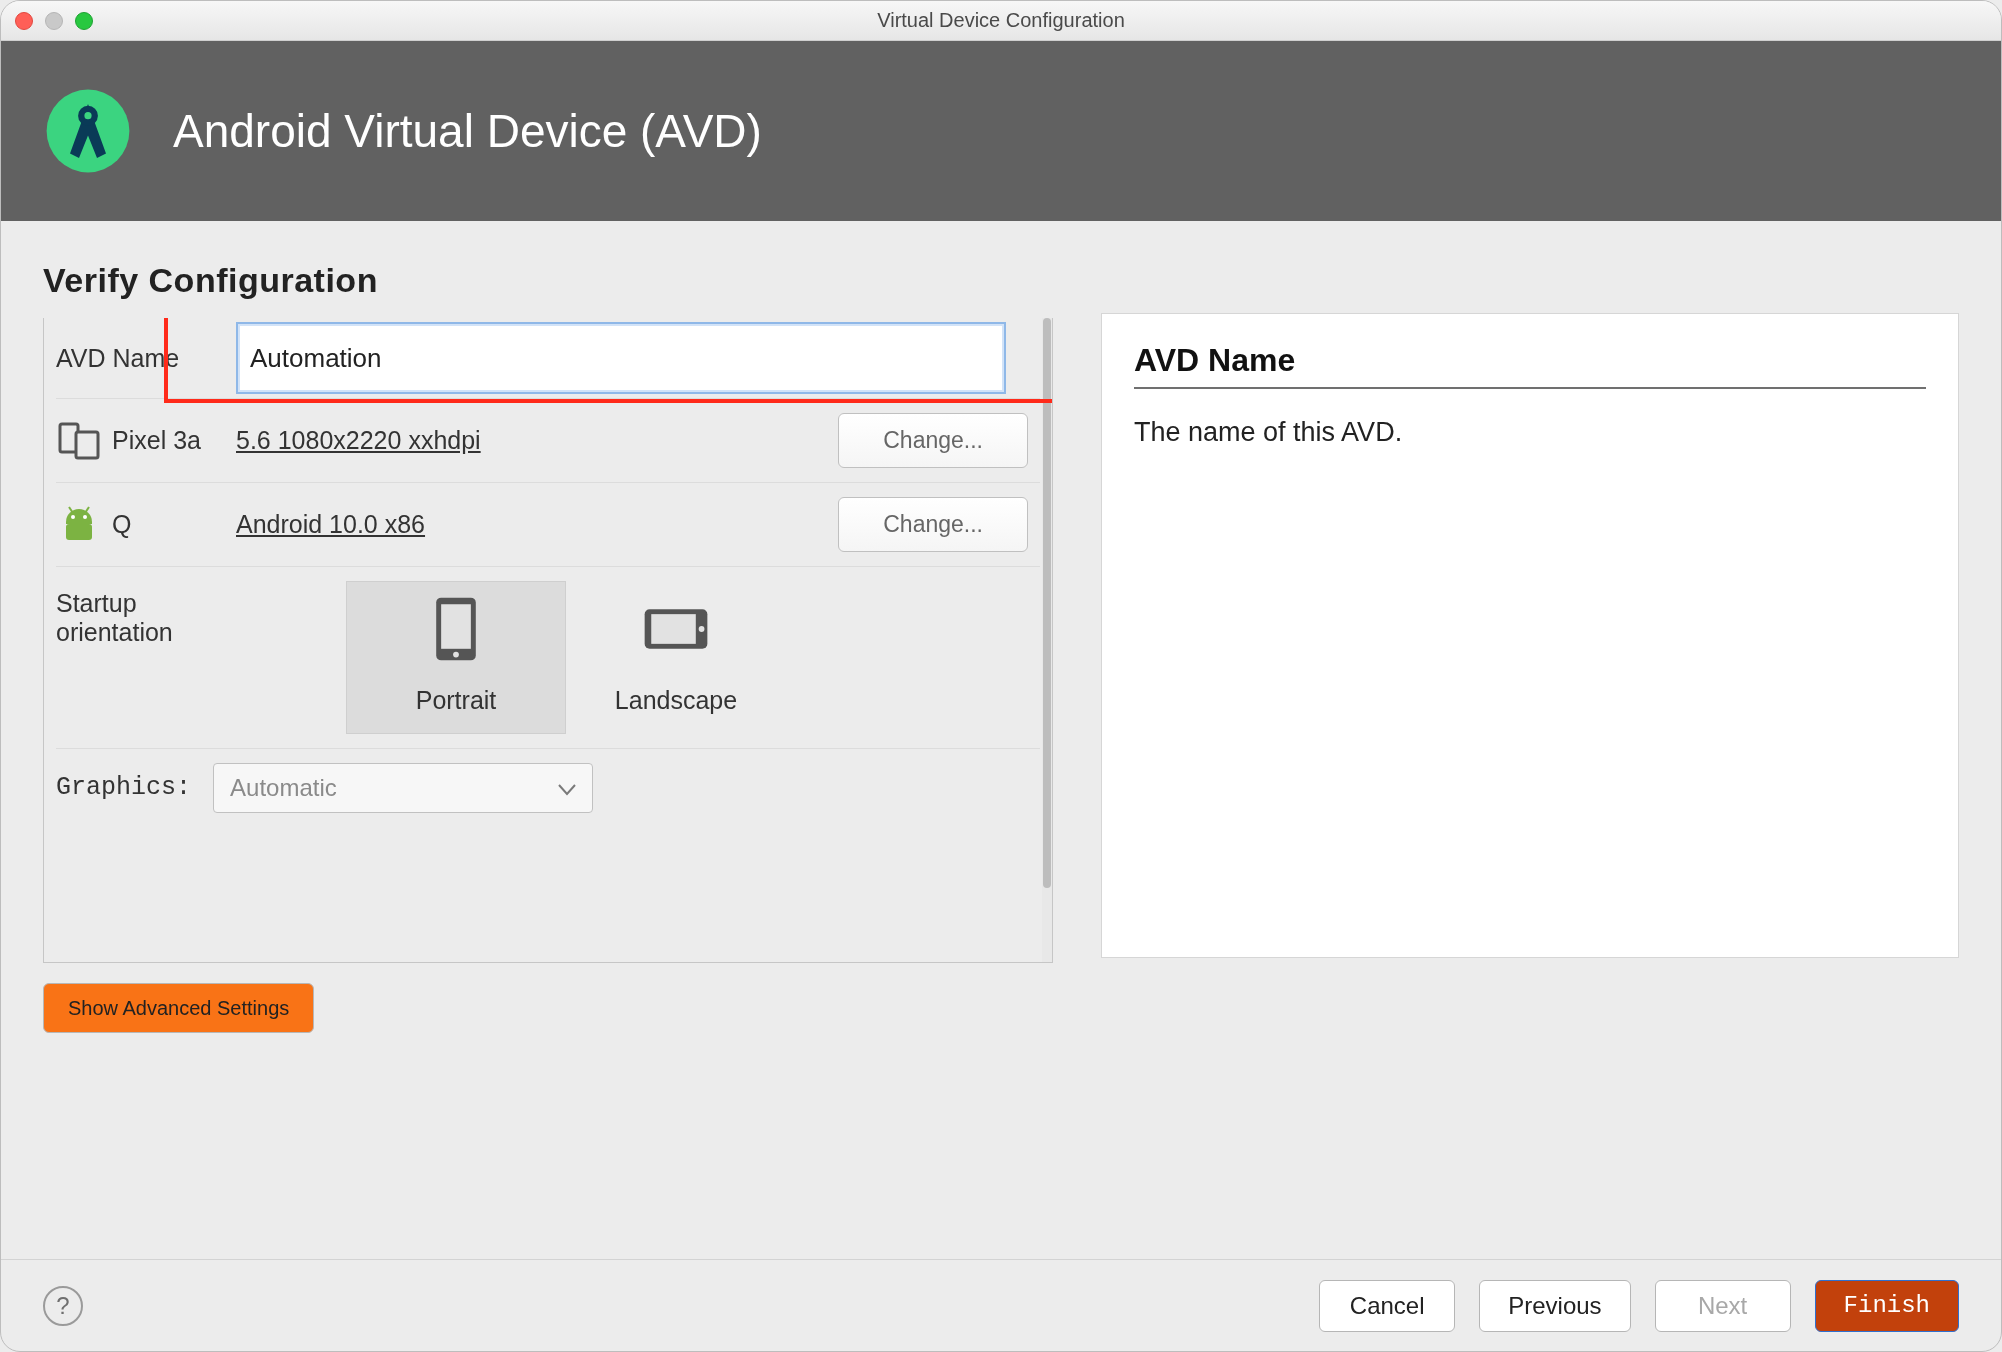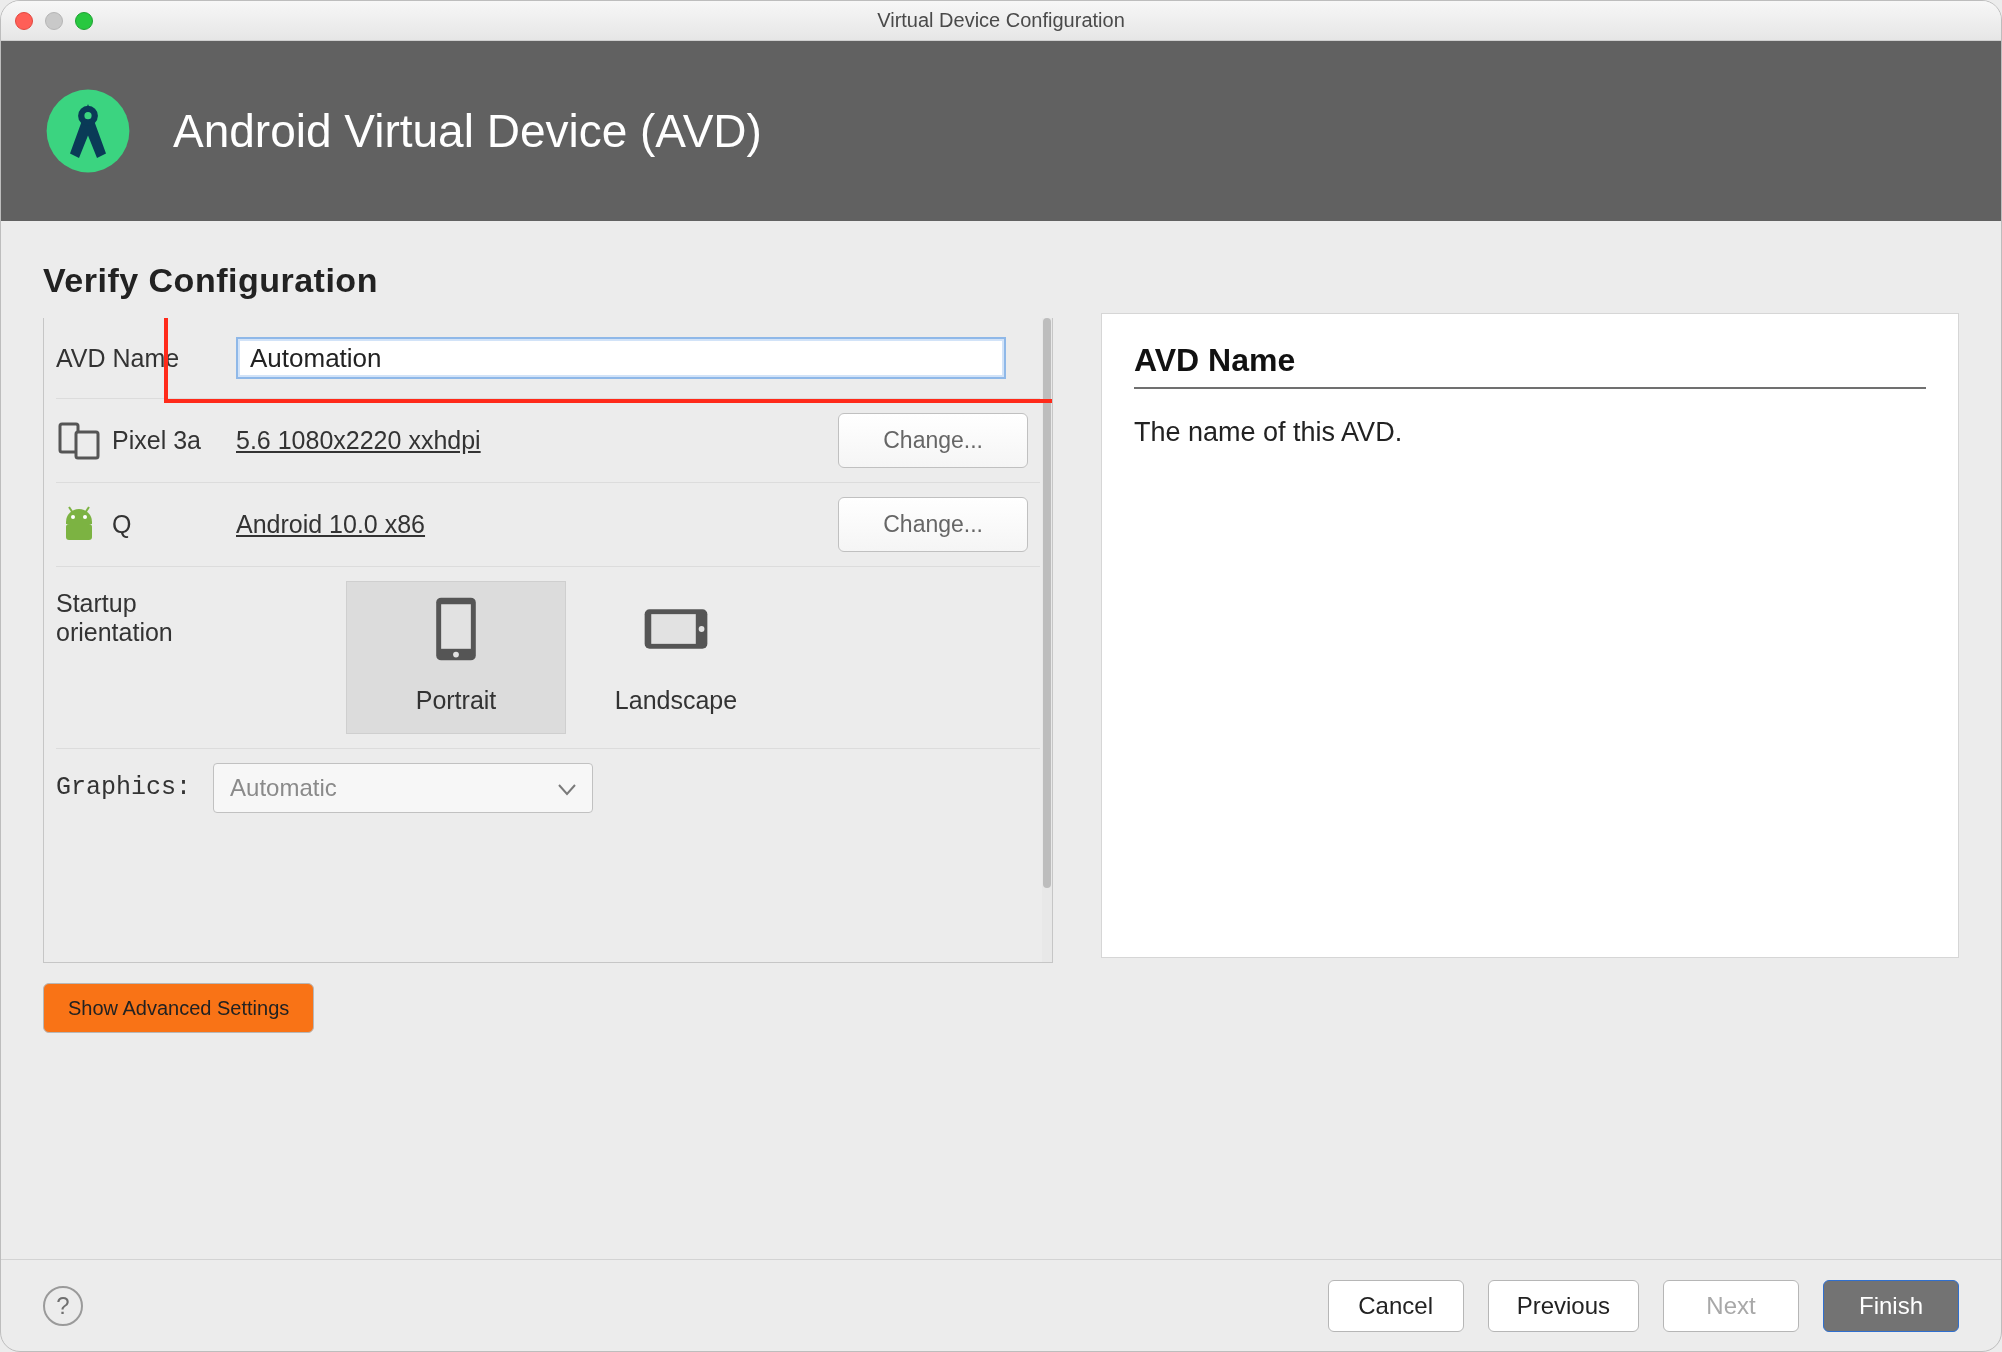--- a/index.html
+++ b/index.html
@@ -33,21 +33,21 @@
   
   .row { display:flex; align-items:center; padding:14px 24px 14px 12px; position:relative; }
   .row.sep { border-top:1px solid #dcdcdc; margin:0 12px; padding:14px 12px 14px 0; }
   .label { font-size:25px; color:#333; }
   .col-a { width:180px; display:flex; align-items:center; gap:10px; }
   .col-b { width:400px; font-size:25px; color:#333;text-decoration:underline; }
   .col-c { margin-left:auto; }
 
   .name-row { height:80px; }
   .highlight-box { position:absolute; left:120px; top:-5px; width:905px; height:90px; border:4px solid #ff2a1a; pointer-events:none; z-index:3; }
-  .text-input { width:770px; height:42px; border:2px solid #8fb8e8; font-size:26px; padding:0 12px; background:#fff; color:#222; outline:none; box-shadow: inset 0 0 0 2px rgba(125,175,235,0.35); }
+  .text-input { width:770px; height:72px; border:2px solid #8fb8e8; font-size:26px; padding:0 12px; background:#fff; color:#222; outline:none; box-shadow: inset 0 0 0 2px rgba(125,175,235,0.35); }
 
   .device-icon, .sys-icon { width:46px; height:46px; flex:0 0 46px; }
 
   .btn { height:55px; min-width:170px; border:1px solid #c0c0c0; border-radius:6px; background:linear-gradient(#ffffff,#f5f5f5); font-size:23px; color:#666; padding:0 44px; display:inline-flex; align-items:center; justify-content:center; }
   .btn:not(.disabled){ cursor:pointer; }
 
   
   .orient-row { align-items:flex-start; padding-top:24px; padding-bottom:24px; }
   .orient-options { display:flex; margin-left:110px; }
   .tile { width:220px; display:flex; flex-direction:column; align-items:center; gap:22px; padding:12px 0 18px; border:1px solid transparent; }
@@ -69,21 +69,21 @@
   
   .adv-row { margin-top:20px; }
   .adv-btn { height:50px; border:1px solid #b7b7b7; border-radius:6px; background:#f97316; font-size:20px; color:#222; padding:0 24px; cursor:pointer; }
   
   
   .footer { height:92px; border-top:1px solid #d3d3d3; display:flex; align-items:center; padding:0 42px; gap:24px; margin-top:auto; }
   .help { width:40px; height:40px; border:2px solid #9a9a9a; border-radius:50%; display:flex; align-items:center; justify-content:center; color:#6f6f6f; font-size:24px; }
   .spacer { flex:1; }
   .fbtn { height:52px; min-width:136px; border:1px solid #b6b6b6; border-radius:6px; background:#fff; font-size:24px; color:#222; padding:0 28px; cursor:pointer; }
   .fbtn.disabled { color:#a8a8a8; }
-  .fbtn.primary { background:#737373; color:#fff; border-color:#2f6fcf; }
+  .fbtn.primary { background:#c2410c; color:#fff; border-color:#2f6fcf;font-family:Liberation Mono, monospace; }
 </style>
 </head>
 <body>
 
 <div class="window">
 
   <div class="titlebar">
     <div class="traffic-lights">
       <div class="tl red"></div>
       <div class="tl yellow"></div>

